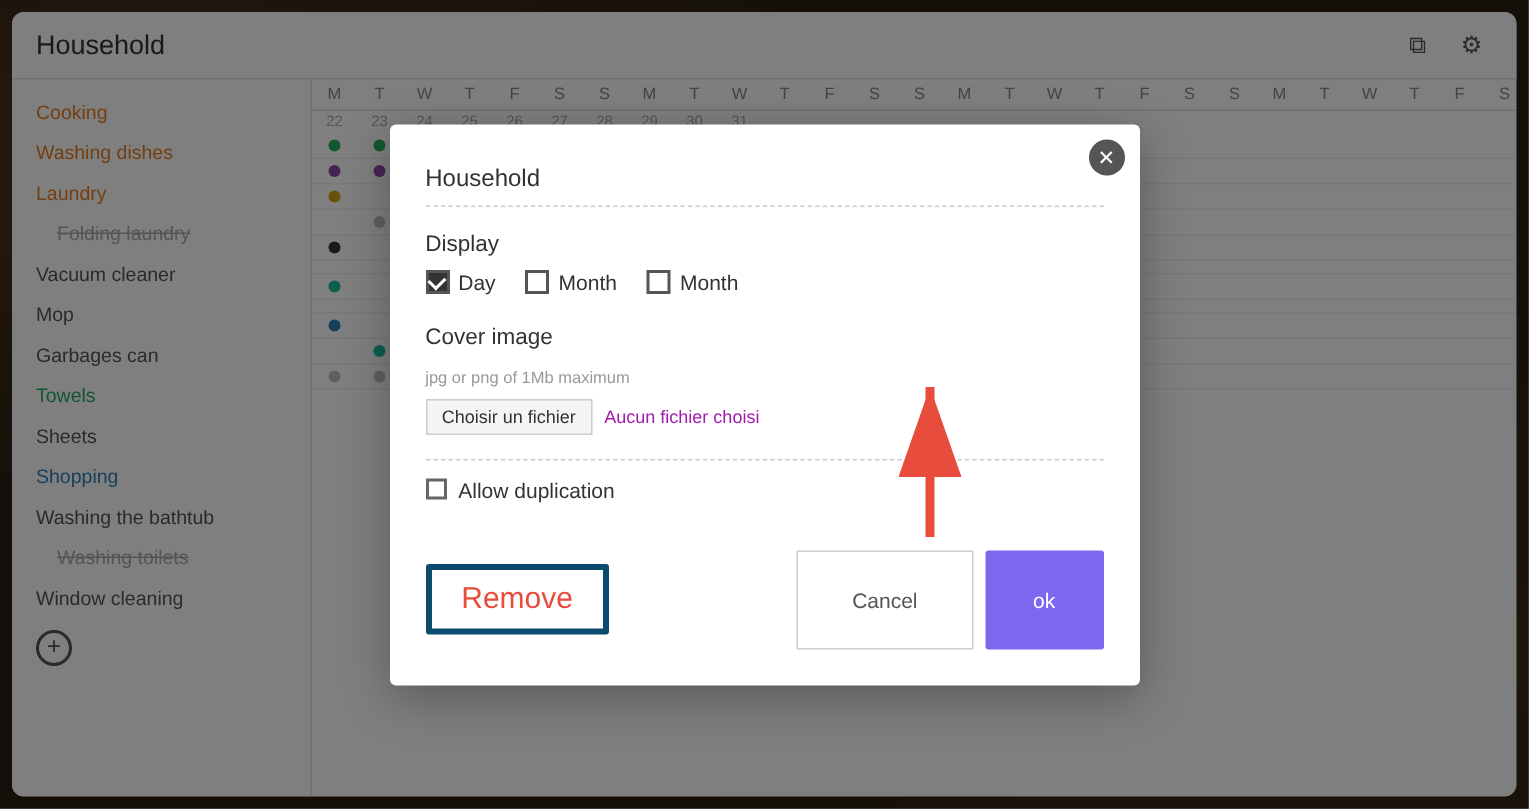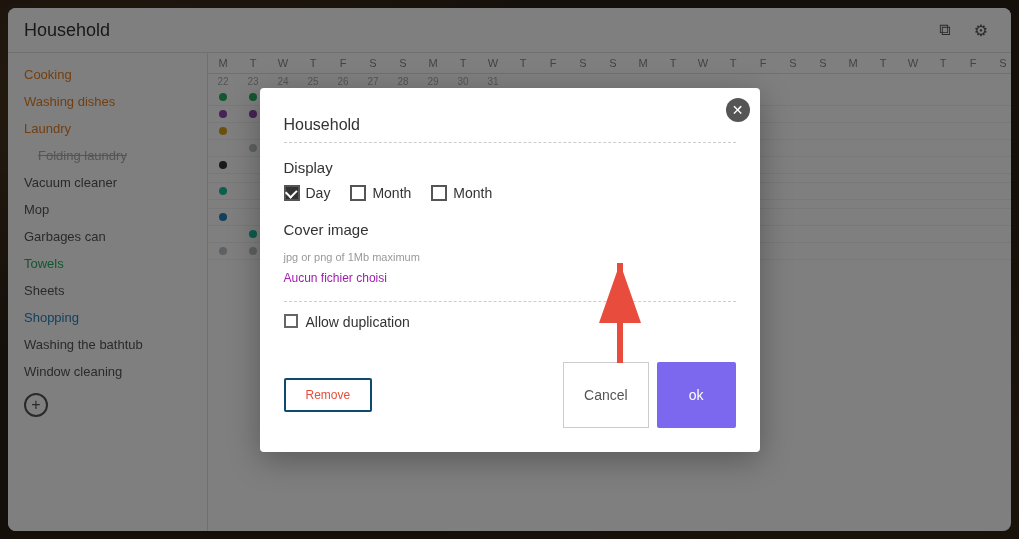--- a/index.html
+++ b/index.html
@@ -302,33 +302,33 @@
       color: #333;
     }
 
     .modal-actions {
       display: flex;
       justify-content: space-between;
       align-items: center;
     }
     .btn-remove {
       padding: 8px 20px;
-      border: 2px solid #0c4a6e;
+      border: 4px solid #0c4a6e;
       background: #fff;
       color: #e74c3c;
-      font-size: 12px;
+      font-size: 20px;
       cursor: pointer;
       border-radius: 2px;
     }
     .modal-actions-right {
       display: flex;
       gap: 8px;
     }
     .btn-cancel {
-      padding: 8px 20px;
+      padding: 8px 36px;
       border: 1px solid #ccc;
       background: #fff;
       color: #555;
       font-size: 14px;
       cursor: pointer;
     }
     .btn-ok {
       padding: 25px 32px;
       border: none;
       background: #7b68ee;
@@ -373,20 +373,21 @@
       <div class="sidebar-item orange">Washing dishes</div>
       <div class="sidebar-item orange">Laundry</div>
       <div class="sidebar-item strikethrough">Folding laundry</div>
       <div class="sidebar-item">Vacuum cleaner</div>
       <div class="sidebar-item">Mop</div>
       <div class="sidebar-item">Garbages can</div>
       <div class="sidebar-item green">Towels</div>
       <div class="sidebar-item">Sheets</div>
       <div class="sidebar-item blue">Shopping</div>
       <div class="sidebar-item">Washing the bathtub</div>
+      <div class="sidebar-item strikethrough">Washing toilets</div>
       <div class="sidebar-item">Window cleaning</div>
       <div class="sidebar-add">
         <div class="sidebar-add-icon">+</div>
       </div>
     </div>
 
     <div class="calendar-area">
 
       <div class="calendar-header-row">
         <div class="cal-day-header">M</div>
@@ -696,20 +697,21 @@
         <div class="checkbox-square"></div>
         <span class="display-option-label">Month</span>
       </label>
     </div>
 
     
     <div class="cover-image-section">
       <div class="cover-image-label">Cover image</div>
       <div class="cover-image-hint">jpg or png of 1Mb maximum</div>
       <div class="cover-image-row">
+        <button class="file-choose-btn">Choisir un fichier</button>
         <span class="no-file-text">Aucun fichier choisi</span>
       </div>
     </div>
 
     <hr class="modal-divider">
 
     
     <div class="duplication-row">
       <div class="checkbox-square-sm"></div>
       <span class="duplication-label">Allow duplication</span>

